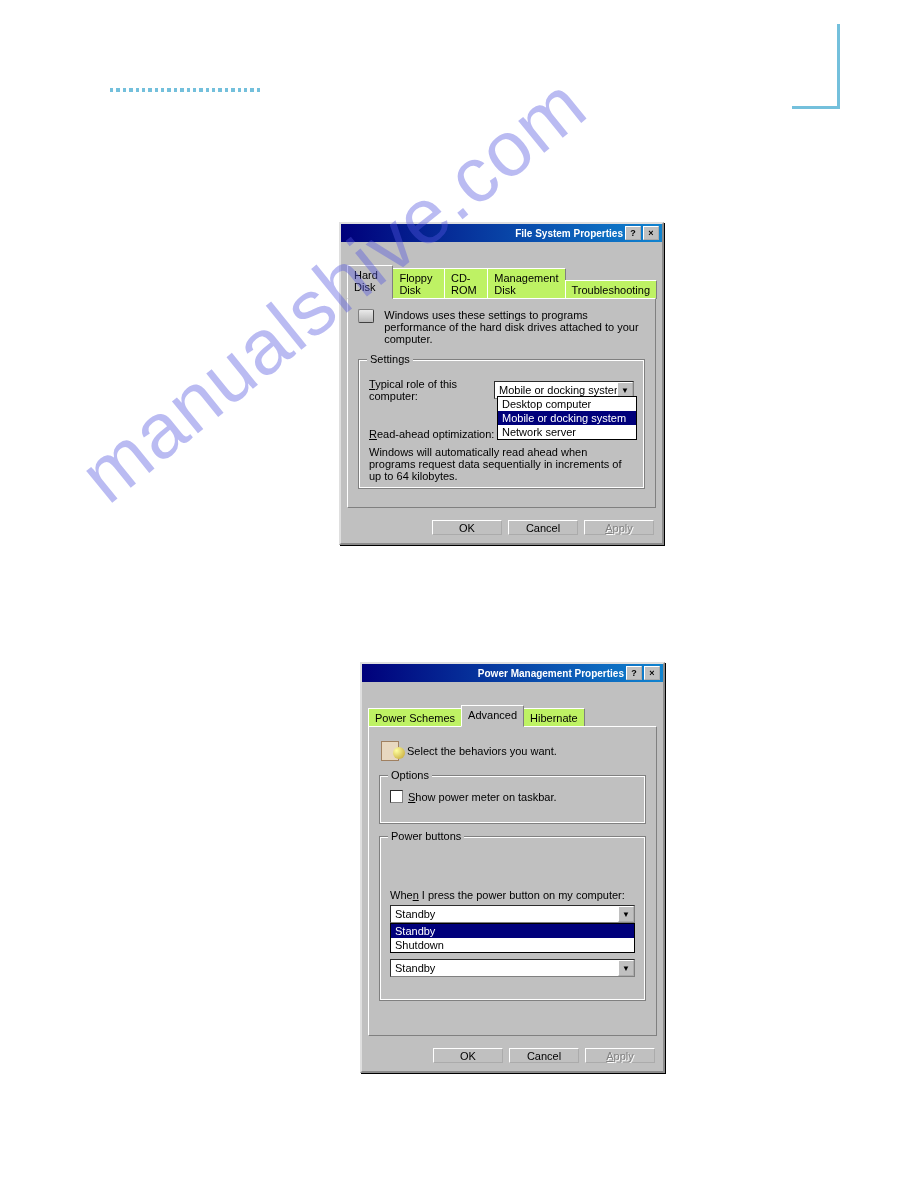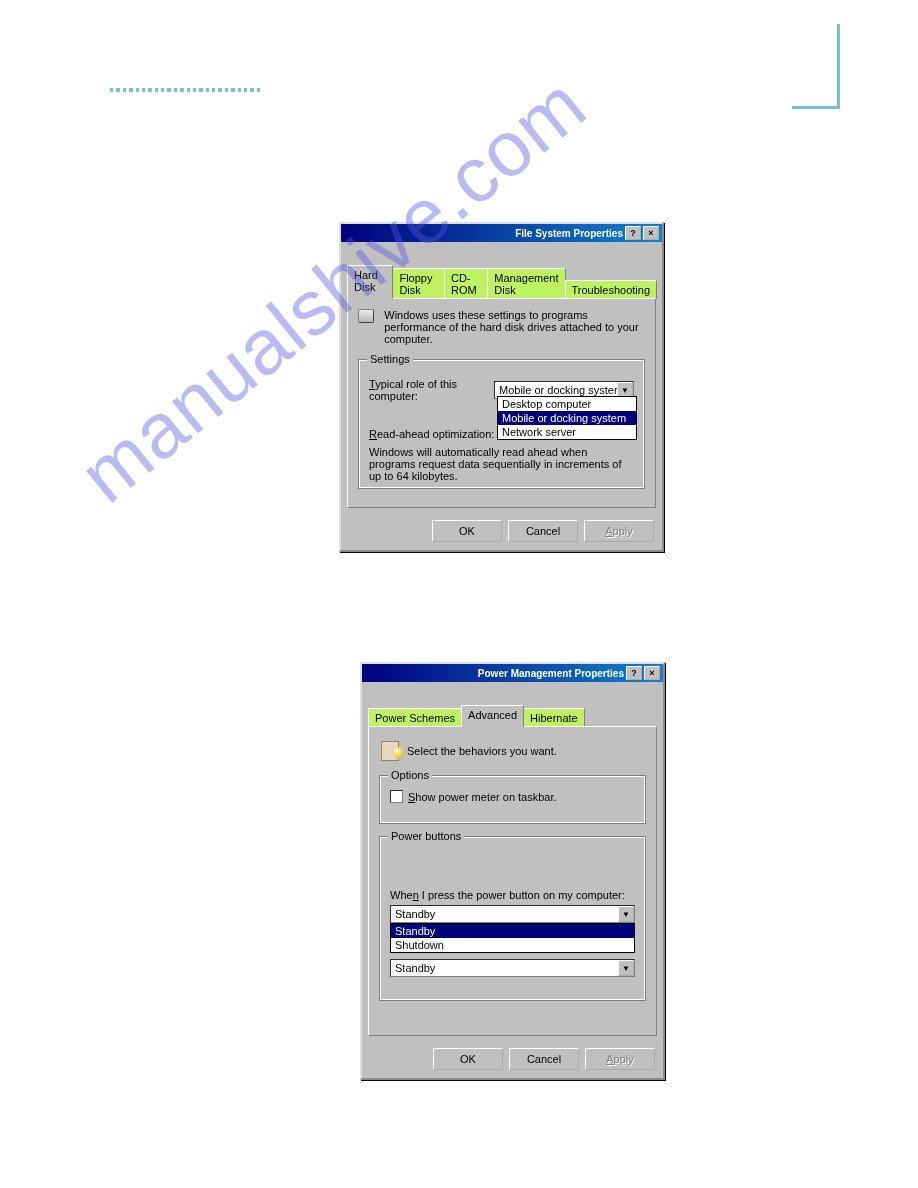--- a/index.html
+++ b/index.html
@@ -126,21 +126,21 @@
   .groupbox .legend {
     position: absolute;
     top: -7px; left: 8px;
     background: #c0c0c0;
     padding: 0 3px;
     font-size: 11px;
   }
 
   .btn {
     min-width: 70px;
-    height: 22px;
+    height: 15px;
     background: #c0c0c0;
     border: 1px outset #fff;
     font-size: 11px;
     display: inline-flex;
     align-items: center;
     justify-content: center;
   }
   .btn.disabled { color: #808080; text-shadow: 1px 1px 0 #fff; }
   .btn-row {
     display: flex;

